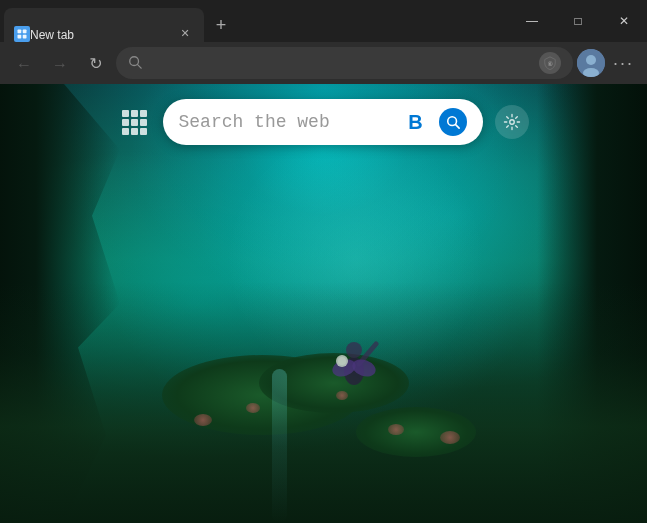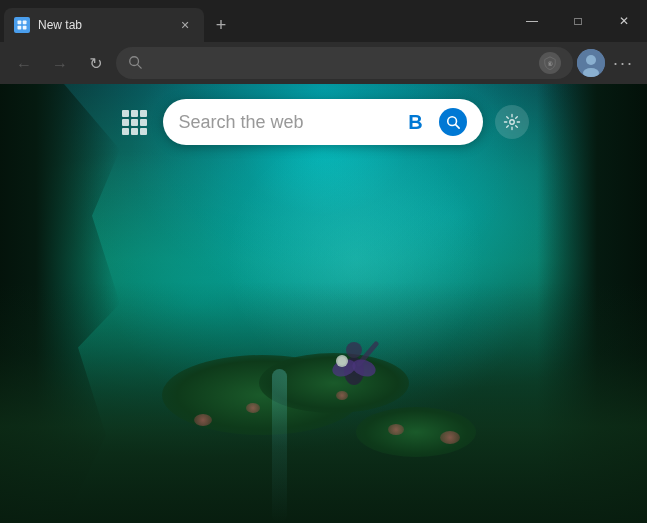--- a/index.html
+++ b/index.html
@@ -23,28 +23,28 @@
     .tab-strip {
       display: flex;
       align-items: flex-end;
       flex: 1;
       padding-left: 4px;
       padding-top: 6px;
     }
 
     .tab-active {
       display: flex;
-      align-items: center;
+      align-items: flex-end;
       background: #2d2d2d;
       border-radius: 8px 8px 0 0;
       padding: 0 10px;
       height: 34px;
       min-width: 200px;
       max-width: 240px;
-      gap: 8px;
+      gap: 0;
       position: relative;
     }
 
     .tab-favicon {
       width: 16px;
       height: 16px;
       background: #4a9eed;
       border-radius: 2px;
       display: flex;
       align-items: center;
@@ -343,20 +343,21 @@
       width: 320px;
       gap: 10px;
       box-shadow: 0 2px 12px rgba(0,0,0,0.3);
     }
 
     .search-placeholder {
       flex: 1;
       font-size: 18px;
       color: #999;
       cursor: text;
+      font-family: Liberation Mono, monospace;
     }
 
     .bing-icon {
       width: 26px;
       height: 26px;
       display: flex;
       align-items: center;
       justify-content: center;
       cursor: pointer;
     }

